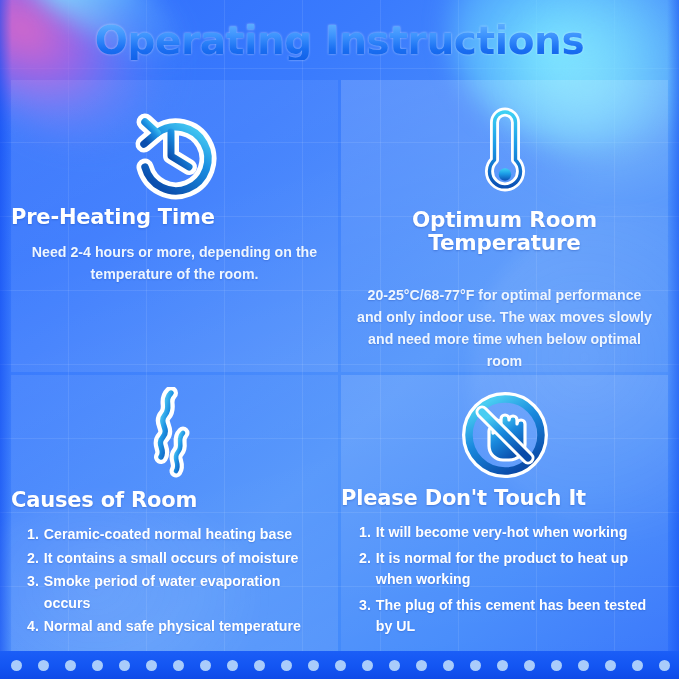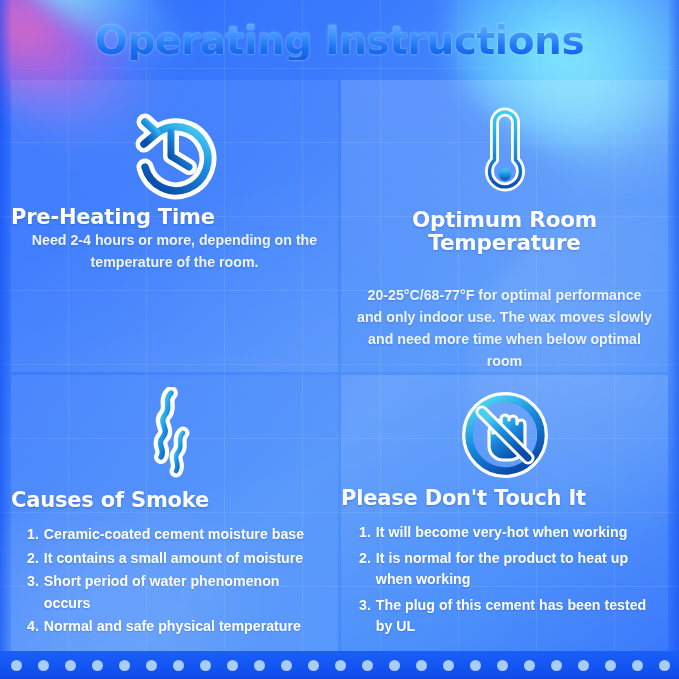--- a/index.html
+++ b/index.html
@@ -167,20 +167,21 @@
     letter-spacing:-0.2px;
     text-align:center;
     line-height:1.1;
     text-shadow:0 1px 2px rgba(20,60,160,0.35);
   }
   .card.c2 .card-title { font-size:21.5px; }
   .card.c3 .card-title { font-size:21px; margin-top:2px; }
   .card.c4 .card-title { font-size:21px; margin-top:2px; }
 
   .card-body {
+    margin-top:12px;
     color:#eef6ff;
     font-size:14.2px;
     font-weight:600;
     line-height:1.55;
     text-align:center;
     padding:0 18px;
     text-shadow:0 1px 1.5px rgba(20,60,160,0.28);
   }
   .card.c2 .card-body { padding:0 12px; margin-top:19px; }
 
@@ -318,33 +319,33 @@
 
             <path d="M32 6 C24 14 33 20 26 28 C19 36 31 42 24 50 C17 58 27 62 22 70" stroke="#ffffff" stroke-width="14"></path>
 
             <path d="M44 46 C37 53 45 58 39 65 C33 72 42 76 37 84" stroke="#ffffff" stroke-width="13"></path>
 
             <path d="M32 6 C24 14 33 20 26 28 C19 36 31 42 24 50 C17 58 27 62 22 70" stroke="url(#gSmoke)" stroke-width="5.4"></path>
             <path d="M44 46 C37 53 45 58 39 65 C33 72 42 76 37 84" stroke="url(#gSmoke)" stroke-width="4.6"></path>
           </g>
         </svg>
       </div>
-      <div class="card-title">Causes of Smoke</div>
+      <div class="card-title">Causes of Room</div>
       <div class="num-list">
         <div class="num-item">
           <span class="n">1.</span>
-          <span class="t">Ceramic-coated cement moisture base</span>
+          <span class="t">Ceramic-coated normal heating base</span>
         </div>
         <div class="num-item">
           <span class="n">2.</span>
-          <span class="t">It contains a small amount of moisture</span>
+          <span class="t">It contains a small occurs of moisture</span>
         </div>
         <div class="num-item">
           <span class="n">3.</span>
-          <span class="t">Short period of water phenomenon occurs</span>
+          <span class="t">Smoke period of water evaporation occurs</span>
         </div>
         <div class="num-item">
           <span class="n">4.</span>
           <span class="t">Normal and safe physical temperature</span>
         </div>
       </div>
     </div>
 
     <div class="card c4">
       <div class="icon-box">

